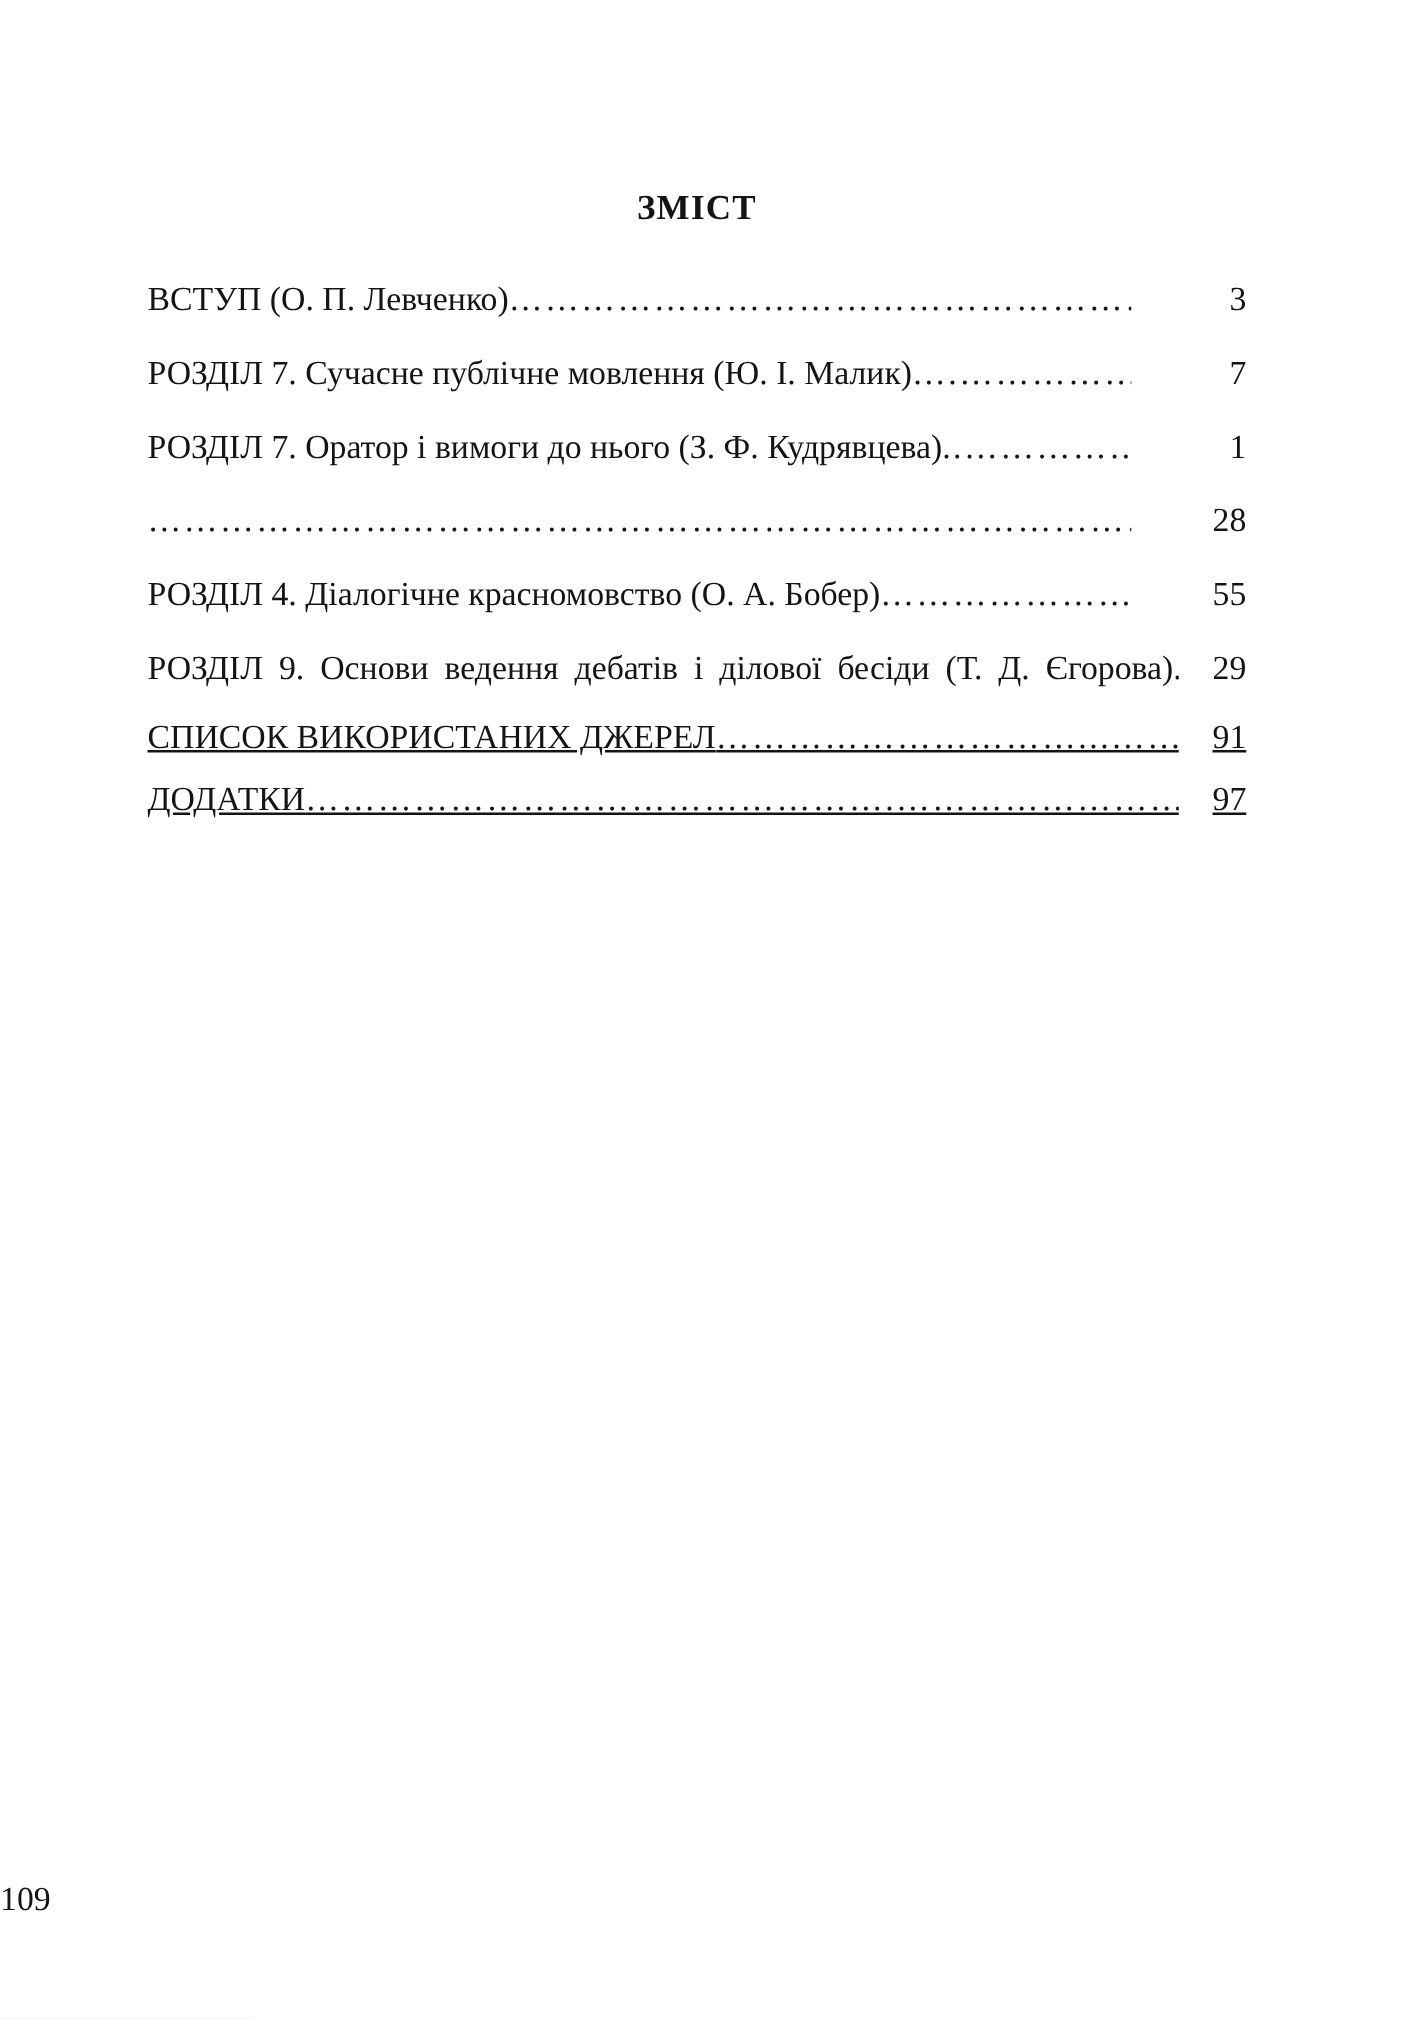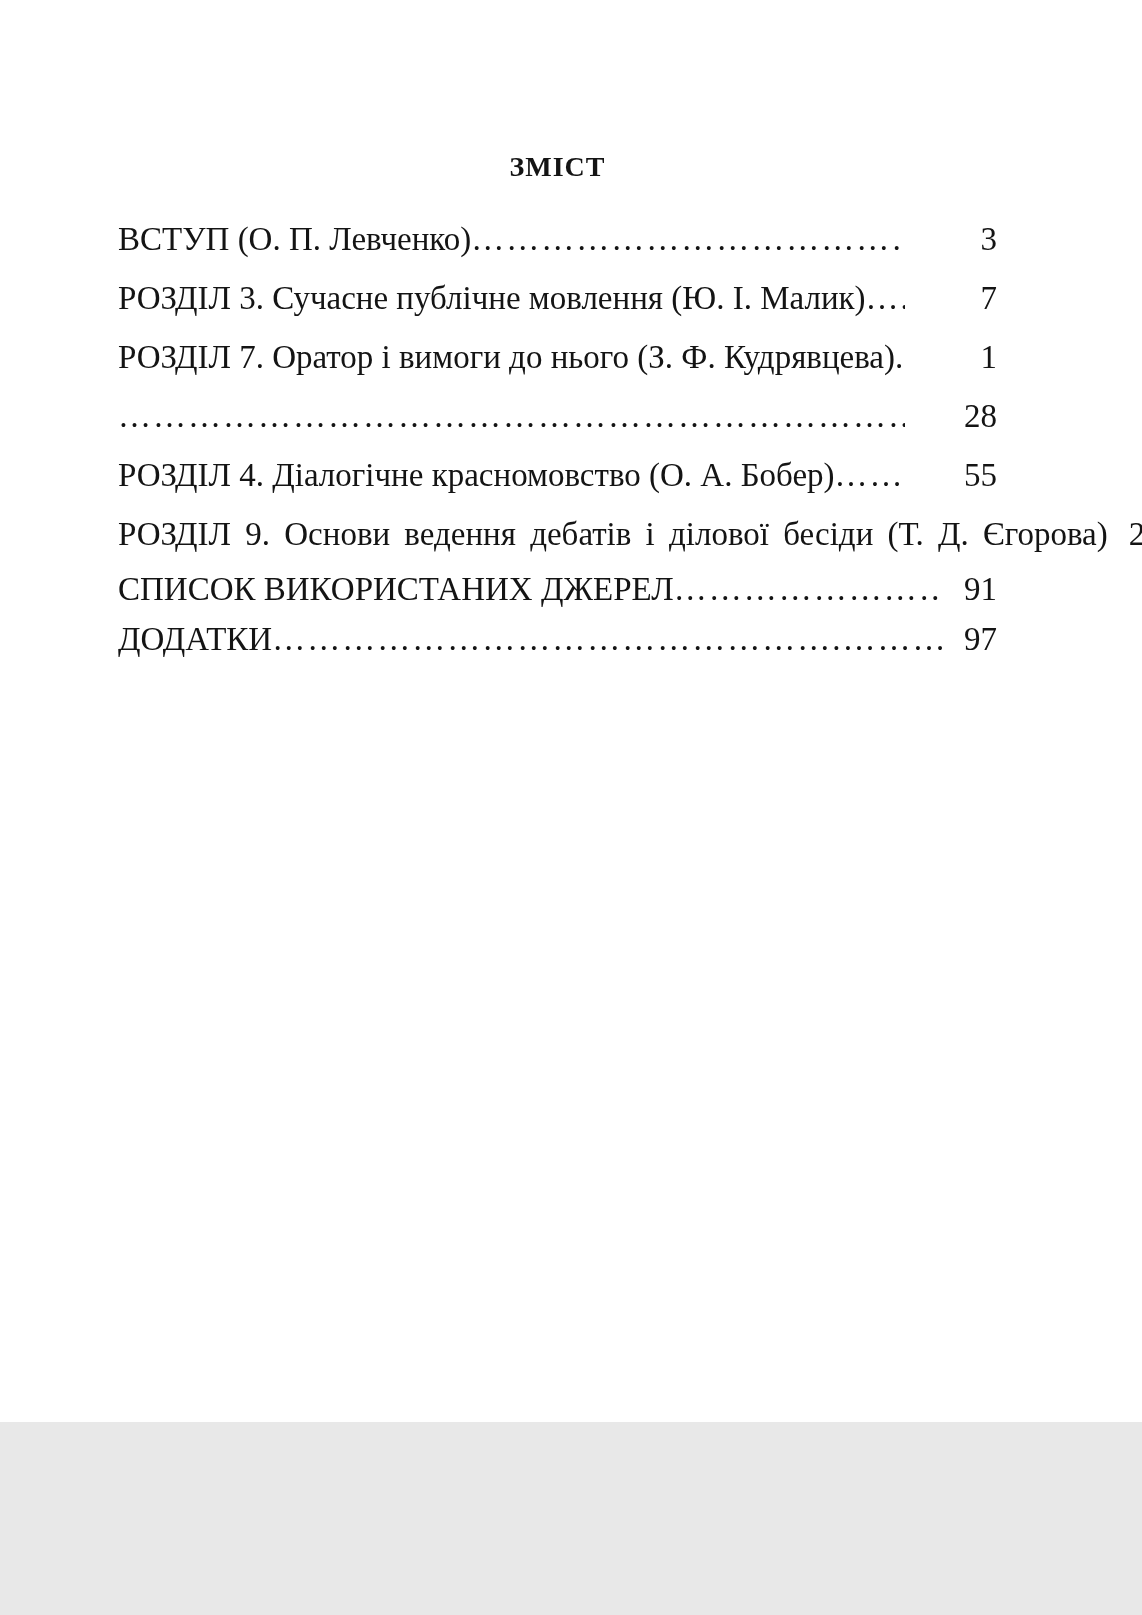--- a/index.html
+++ b/index.html
@@ -3,21 +3,21 @@
 <meta charset="utf-8">
 <style>
   html, body {
     margin: 0;
     padding: 0;
     background: #e8e8e8;
   }
   .page {
     position: relative;
     width: 1142px;
-    height: 1422px;
+    height: 1615px;
     margin: 0 auto;
     background: #ffffff;
     color: #141414;
     font-family: "Liberation Serif", "DejaVu Serif", serif;
     overflow: hidden;
     box-sizing: border-box;
     padding: 148px 145px 0 118px;
   }
   .doc-title {
     margin: 0;
@@ -28,26 +28,27 @@
     letter-spacing: 1px;
   }
   .toc {
     margin-top: 24px;
   }
   .toc-row {
     display: flex;
     align-items: baseline;
     height: 59px;
     line-height: 59px;
-    font-size: 33px;
+    font-size: 27px;
     white-space: nowrap;
   }
   .toc-row:nth-child(n+7) {
     height: 50px;
     line-height: 50px;
+    text-decoration: underline;
   }
   .toc-label {
     flex: 0 0 auto;
   }
   
   .toc-row:nth-child(6) .toc-label {
     word-spacing: 6px;
   }
   .toc-dots {
     flex: 1 1 auto;
@@ -82,21 +83,21 @@
   <h1 class="doc-title">ЗМІСТ</h1>
 
   <div class="toc">
   <div class="toc-row">
     <span class="toc-label">ВСТУП (О. П. Левченко) </span>
     <span class="toc-dots">………………………………………………………………………………………………</span>
     <span class="toc-pnum">3</span>
   </div>
 
   <div class="toc-row">
-    <span class="toc-label">РОЗДІЛ 3. Сучасне публічне мовлення (Ю. І. Малик)</span>
+    <span class="toc-label">РОЗДІЛ 7. Сучасне публічне мовлення (Ю. І. Малик)</span>
     <span class="toc-dots">….……………………………………………………………………………………</span>
     <span class="toc-pnum">7</span>
   </div>
 
   <div class="toc-row">
     <span class="toc-label">РОЗДІЛ 7. Оратор і вимоги до нього (З. Ф. Кудрявцева)</span>
     <span class="toc-dots">..……………………………………………………………………………………</span>
     <span class="toc-pnum">1</span>
   </div>
 

